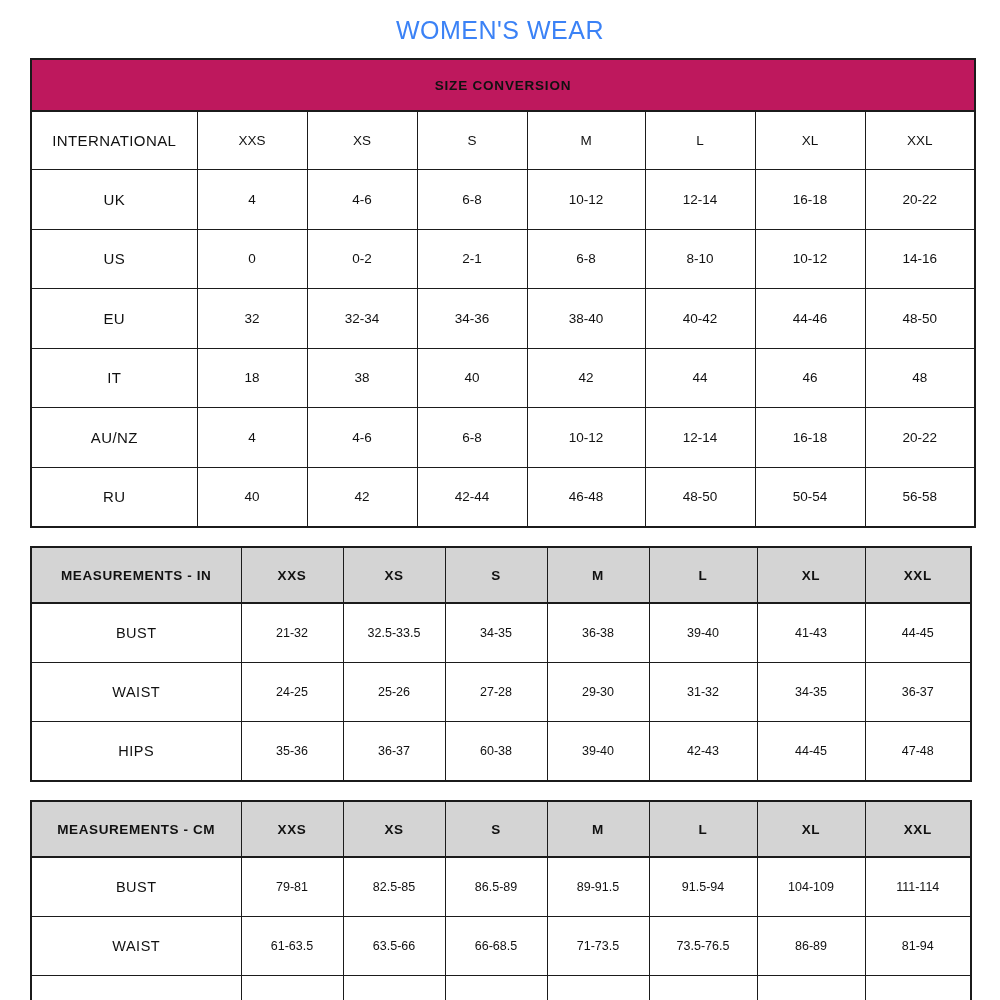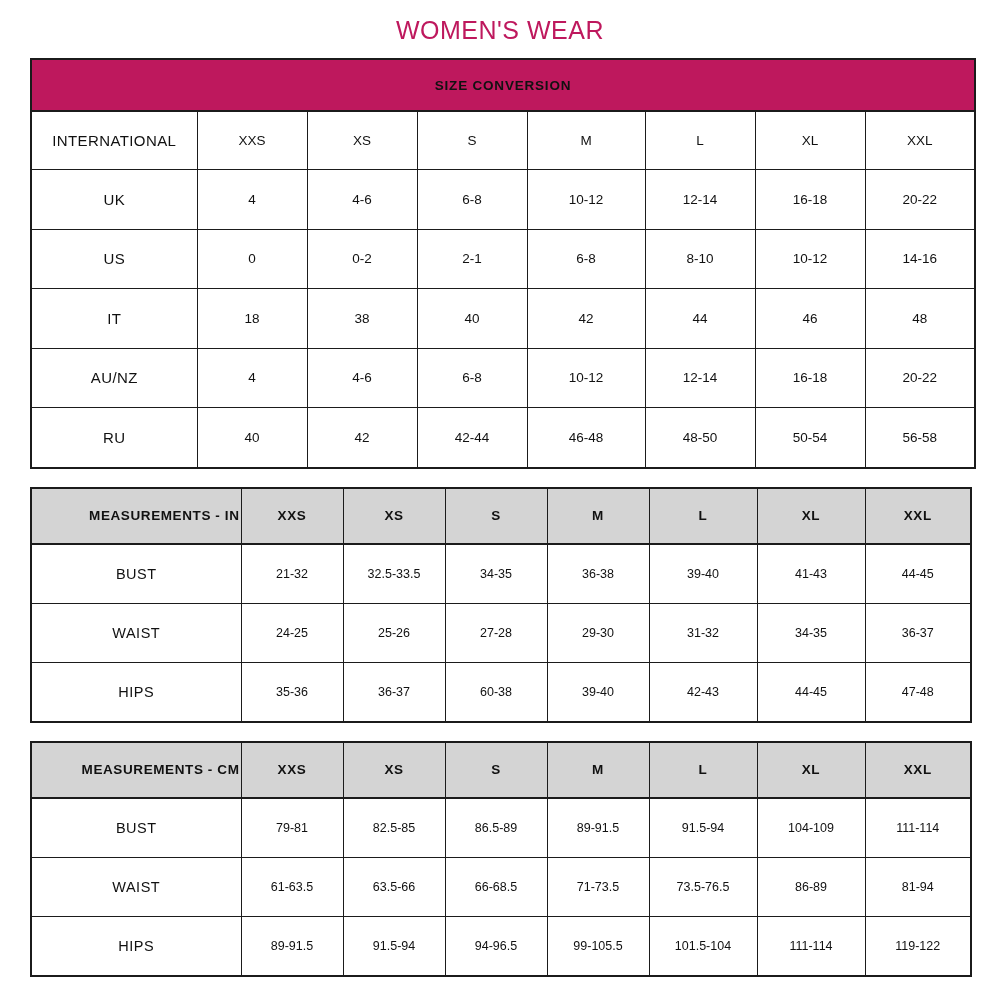--- a/index.html
+++ b/index.html
@@ -22,21 +22,21 @@
     position: relative;
   }
   .page-title {
     text-align: center;
     font-size: 25px;
     font-weight: 400;
     letter-spacing: 0.5px;
     margin: 0;
     padding-top: 16px;
     padding-bottom: 13px;
-    color: #be185d;
+    color: #3b82f6;
   }
   table.chart {
     width: 940px;
     border-collapse: collapse;
     table-layout: fixed;
     border: 2px solid #1b1b1b;
   }
   table.chart td, table.chart th {
     border: 1px solid #1b1b1b;
     text-align: center;
@@ -73,21 +73,21 @@
   }
   .tm thead th {
     background: #d4d4d4;
     font-weight: bold;
     font-size: 13.5px;
     letter-spacing: 0.6px;
     height: 52px;
     border-bottom: 2px solid #1b1b1b;
   }
   .tm thead th.firstcol {
-    text-align: right;
+    text-align: center;
   }
   .tm td {
     height: 56px;
     font-size: 12.5px;
   }
   .tm td.rowlabel {
     font-size: 14.5px;
     letter-spacing: 0.5px;
   }
 </style>
@@ -138,20 +138,30 @@
         <td class="rowlabel">US</td>
         <td>0</td>
         <td>0-2</td>
         <td>2-1</td>
         <td>6-8</td>
         <td>8-10</td>
         <td>10-12</td>
         <td>14-16</td>
       </tr>
       <tr>
+        <td class="rowlabel">EU</td>
+        <td>32</td>
+        <td>32-34</td>
+        <td>34-36</td>
+        <td>38-40</td>
+        <td>40-42</td>
+        <td>44-46</td>
+        <td>48-50</td>
+      </tr>
+      <tr>
         <td class="rowlabel">IT</td>
         <td>18</td>
         <td>38</td>
         <td>40</td>
         <td>42</td>
         <td>44</td>
         <td>46</td>
         <td>48</td>
       </tr>
       <tr>

